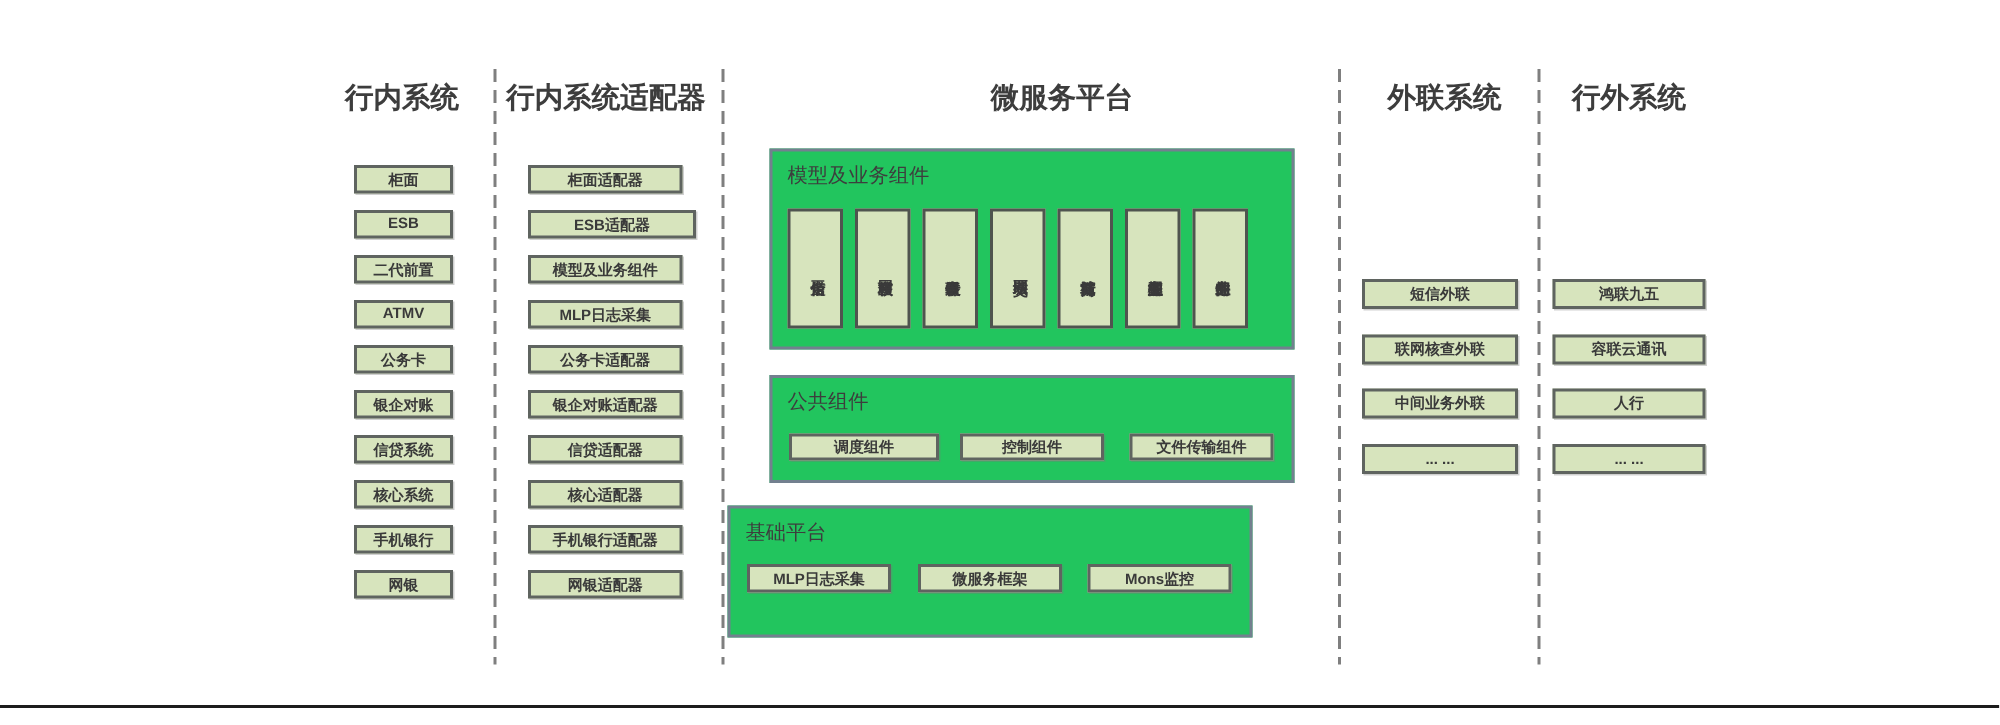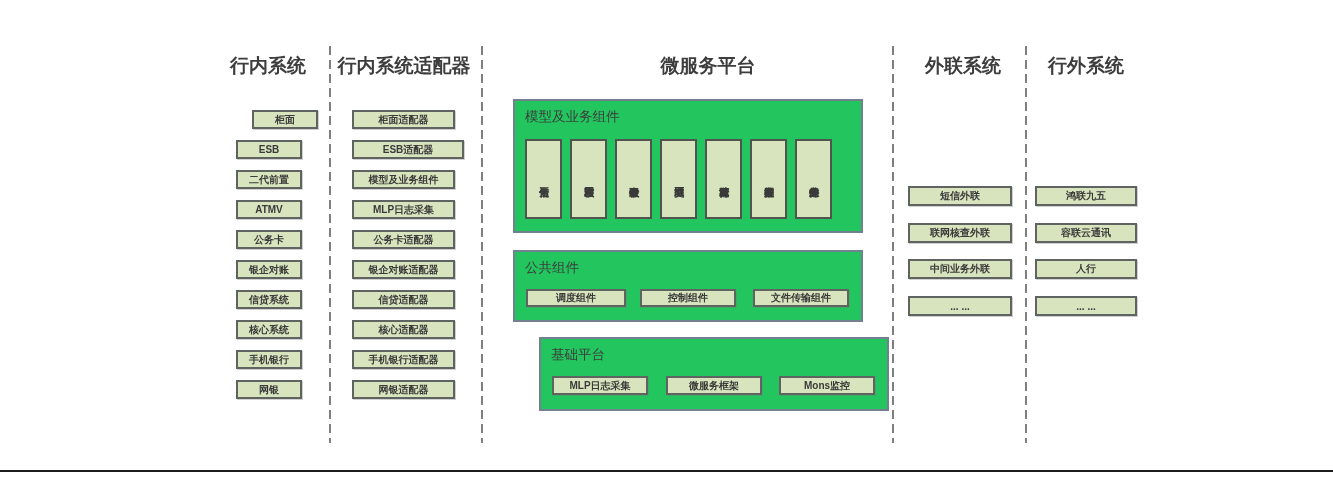--- a/index.html
+++ b/index.html
@@ -51,21 +51,21 @@
   <div class="vline" style="left:481px"></div>
   <div class="vline" style="left:892px"></div>
   <div class="vline" style="left:1025px"></div>
 
   <div class="col-title" style="left:210px;width:116px">行内系统</div>
   <div class="col-title" style="left:334px;width:140px">行内系统适配器</div>
   <div class="col-title" style="left:905px;width:116px">外联系统</div>
   <div class="col-title" style="left:628px;width:160px">微服务平台</div>
   <div class="col-title" style="left:1028px;width:116px">行外系统</div>
 
-  <div class="gbox" style="left:252px;top:110px;width:66px;height:19px">柜面</div>
+  <div class="gbox" style="left:236px;top:110px;width:66px;height:19px">柜面</div>
   <div class="gbox" style="left:236px;top:140px;width:66px;height:19px">ESB</div>
   <div class="gbox" style="left:236px;top:170px;width:66px;height:19px">二代前置</div>
   <div class="gbox" style="left:236px;top:200px;width:66px;height:19px">ATMV</div>
   <div class="gbox" style="left:236px;top:230px;width:66px;height:19px">公务卡</div>
   <div class="gbox" style="left:236px;top:260px;width:66px;height:19px">银企对账</div>
   <div class="gbox" style="left:236px;top:290px;width:66px;height:19px">信贷系统</div>
   <div class="gbox" style="left:236px;top:320px;width:66px;height:19px">核心系统</div>
   <div class="gbox" style="left:236px;top:350px;width:66px;height:19px">手机银行</div>
   <div class="gbox" style="left:236px;top:380px;width:66px;height:19px">网银</div>
 
@@ -91,21 +91,21 @@
     <div class="vbox" style="left:280px;top:38px">中间业务组件</div>
   </div>
 
   <div class="bluebox" style="left:513px;top:250px;width:350px;height:72px">
     <div class="group-label">公共组件</div>
     <div class="gbox" style="left:11px;top:37px;width:100px;height:18px">调度组件</div>
     <div class="gbox" style="left:125px;top:37px;width:96px;height:18px">控制组件</div>
     <div class="gbox" style="left:238px;top:37px;width:96px;height:18px">文件传输组件</div>
   </div>
 
-  <div class="bluebox" style="left:539px;top:337px;width:350px;height:74px">
+  <div class="bluebox" style="left:485px;top:337px;width:350px;height:88px">
     <div class="group-label">基础平台</div>
     <div class="gbox" style="left:11px;top:37px;width:96px;height:19px">MLP日志采集</div>
     <div class="gbox" style="left:125px;top:37px;width:96px;height:19px">微服务框架</div>
     <div class="gbox" style="left:238px;top:37px;width:96px;height:19px">Mons监控</div>
   </div>
 
   <div class="gbox" style="left:908px;top:186px;width:104px;height:20px">短信外联</div>
   <div class="gbox" style="left:908px;top:223px;width:104px;height:20px">联网核查外联</div>
   <div class="gbox" style="left:908px;top:259px;width:104px;height:20px">中间业务外联</div>
   <div class="gbox" style="left:908px;top:296px;width:104px;height:20px">... ...</div>

